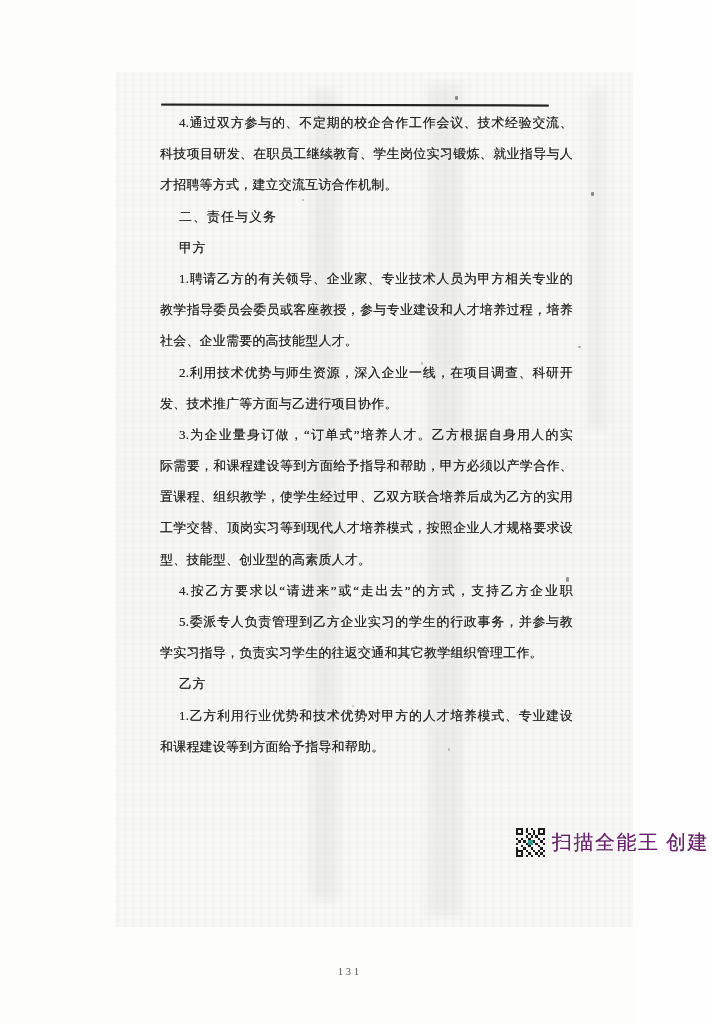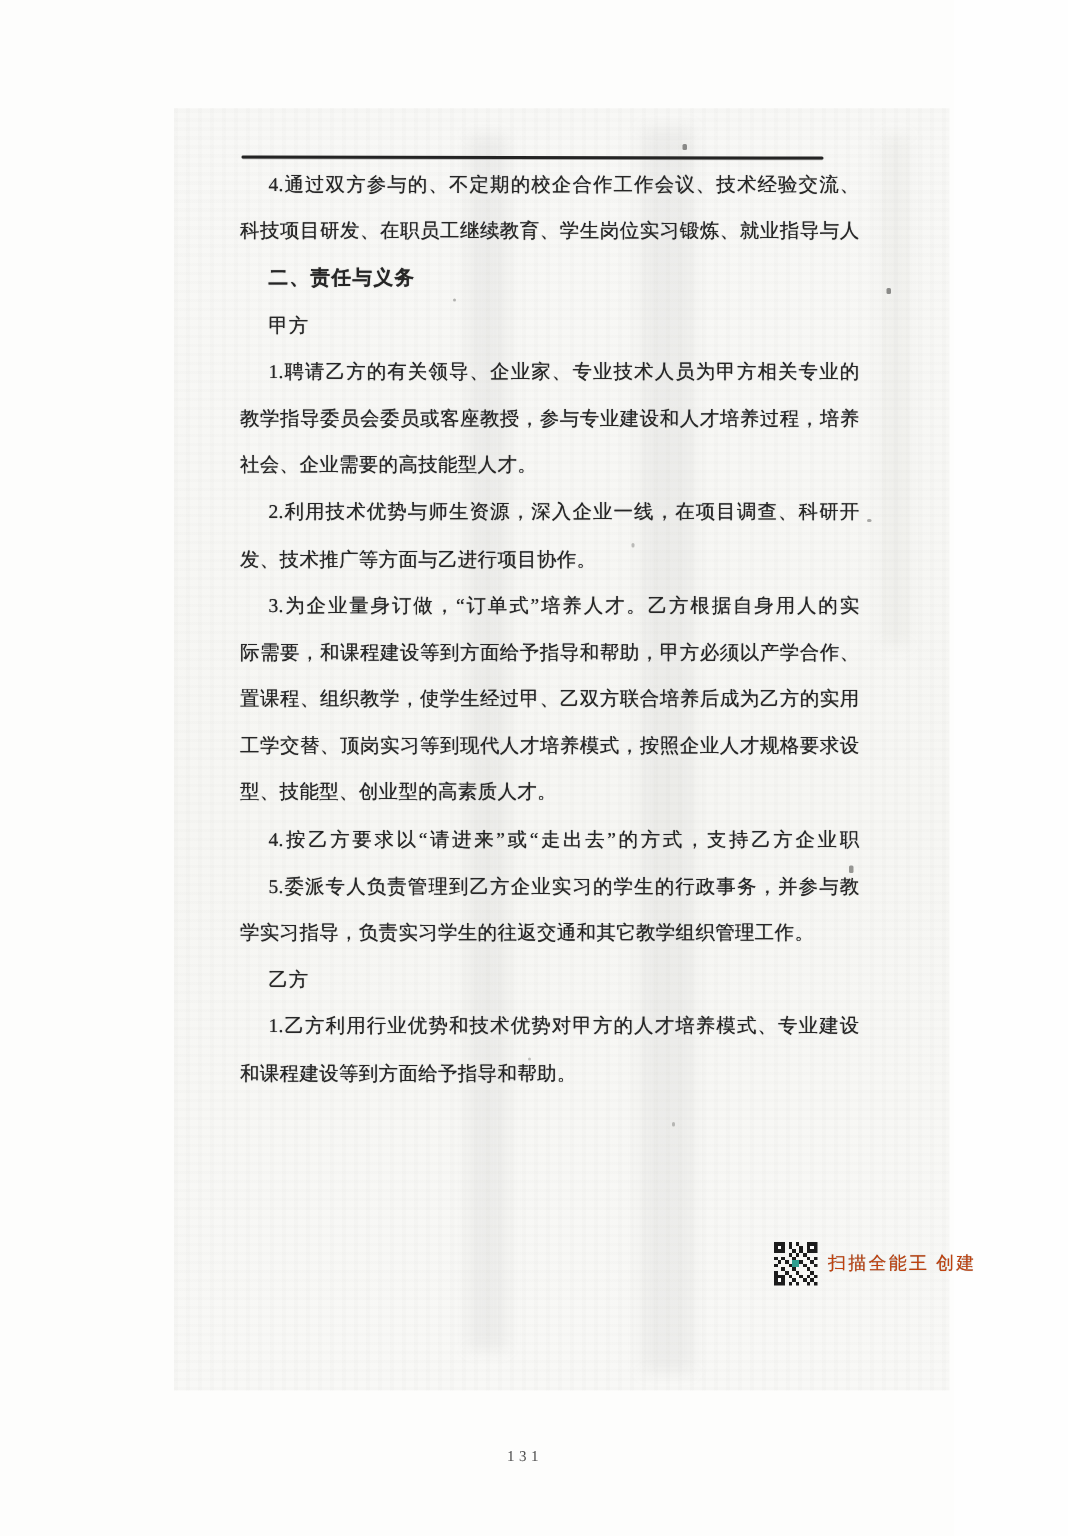--- a/index.html
+++ b/index.html
@@ -62,34 +62,34 @@
     width: 413px;
     font-size: 13px;
     line-height: 31.2px;
     color: #262626;
     text-shadow: 0 0 0.6px rgba(38,38,38,0.75);
     letter-spacing: 0.2px;
   }
   .doc-text .line { height: 31.2px; white-space: nowrap; }
   .doc-text .line.wrapfill { white-space: normal; text-align: justify; text-align-last: justify; }
   .doc-text .line.indent { text-indent: 19px; }
-  .doc-text .line.heading { font-weight: 700; letter-spacing: 1px; }
+  .doc-text .line.heading { font-weight: 400; letter-spacing: 1px; }
   .doc-text .line.party { letter-spacing: 0.5px; }
 
   .watermark {
     position: absolute;
     left: 516px; top: 828px;
     display: flex;
     align-items: center;
   }
   .watermark svg { display: block; }
   .wm-label {
     margin-left: 7px;
-    font-size: 12px;
-    color: #c2410c;
+    font-size: 20px;
+    color: #701a75;
     letter-spacing: 1.5px;
     text-shadow: 0 0 0.5px rgba(60,60,60,0.6);
     white-space: nowrap;
     text-align: center;
   }
 
   .page-number {
     position: absolute;
     left: 0; top: 966px;
     width: 700px;
@@ -118,20 +118,21 @@
   <div class="speck s5"></div>
   <div class="speck s6"></div>
   <div class="speck s7"></div>
   <div class="speck s8"></div>
 
   <div class="top-rule"></div>
 
   <div class="doc-text" id="doc-lines">
       <div class="line indent wrapfill">4.通过双方参与的、不定期的校企合作工作会议、技术经验交流、</div>
       <div class="line wrapfill">科技项目研发、在职员工继续教育、学生岗位实习锻炼、就业指导与人</div>
+      <div class="line">才招聘等方式，建立交流互访合作机制。</div>
       <div class="line indent heading">二、责任与义务</div>
       <div class="line indent party">甲方</div>
       <div class="line indent wrapfill">1.聘请乙方的有关领导、企业家、专业技术人员为甲方相关专业的</div>
       <div class="line wrapfill">教学指导委员会委员或客座教授，参与专业建设和人才培养过程，培养</div>
       <div class="line">社会、企业需要的高技能型人才。</div>
       <div class="line indent wrapfill">2.利用技术优势与师生资源，深入企业一线，在项目调查、科研开</div>
       <div class="line">发、技术推广等方面与乙进行项目协作。</div>
       <div class="line indent wrapfill">3.为企业量身订做，“订单式”培养人才。乙方根据自身用人的实</div>
       <div class="line wrapfill">际需要，和课程建设等到方面给予指导和帮助，甲方必须以产学合作、</div>
       <div class="line wrapfill">置课程、组织教学，使学生经过甲、乙双方联合培养后成为乙方的实用</div>

